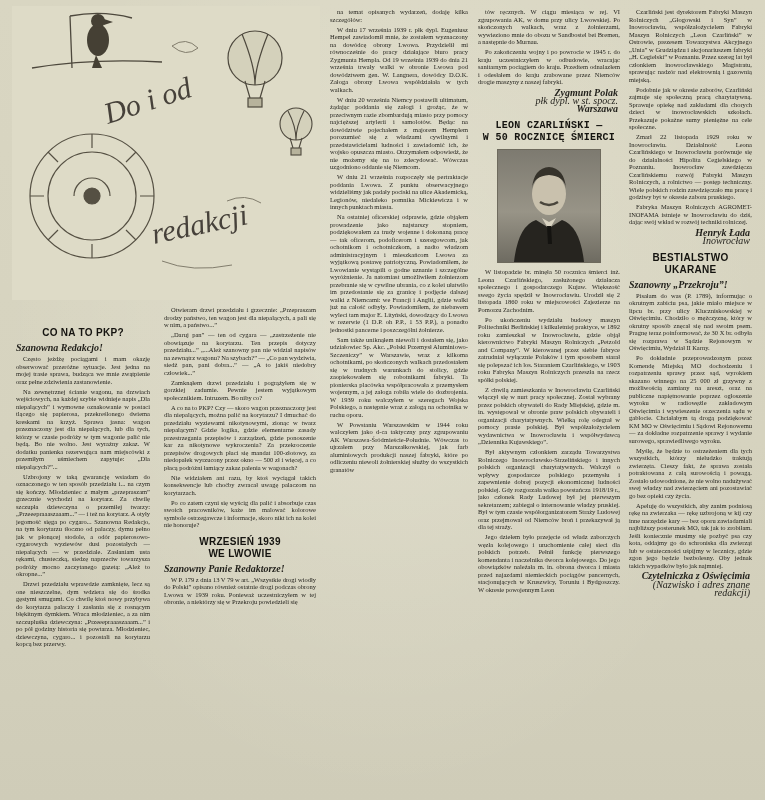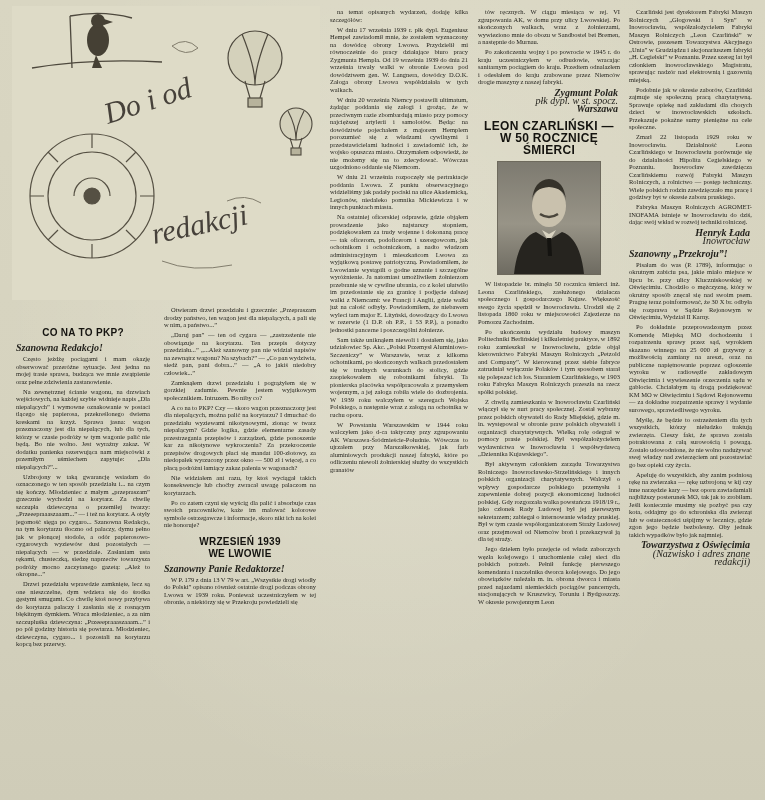--- a/index.html
+++ b/index.html
@@ -20,21 +20,21 @@
   .bp{
     margin:0 0 2.5px; text-indent:7px; text-align:justify;
     font-size:6.5px; line-height:7.5px; word-spacing:-0.2px;
   }
   .salut{font-weight:bold;font-style:italic;font-size:10px;line-height:8px;margin:1px 0 3px;}
   .sec-head{
     font-family:"Liberation Sans", sans-serif;font-weight:bold;
     font-size:10px;line-height:12px;text-align:center;
     letter-spacing:.3px;margin:7px 0 5px;color:#14130f;
   }
-  .sec-head.small{font-size:12px;}
+  .sec-head.small{font-size:10px;font-family:Liberation Mono, monospace;}
   .sig{ text-align:right;font-weight:bold;font-style:italic;
     font-size:10px;line-height:8.2px;margin:3px 2px 5px 0;}
   .sig .place{font-weight:normal;}
   .illus{position:absolute;left:12px;top:6px;width:308px;height:294px;}
   .photo-wrap{width:102px;margin:4px auto 5px;border:1px solid #6e6a5d;
     box-shadow:0 0 0 1px #c4c1ad inset;}
   .photo-wrap svg{display:block;}
 </style>
 </head>
 <body>
@@ -176,26 +176,30 @@
     <div>
         <p class="bp">Czarliński jest dyrektorem Fabryki Maszyn Rolniczych „Głogowski i Syn” w Inowrocławiu, współzałożycielem Fabryki Maszyn Rolniczych „Leon Czarliński” w Ostrowie, prezesem Towarzystwa Akcyjnego „Unia” w Grudziądzu i akcjonariuszem fabryki „H. Cegielski” w Poznaniu. Przez szereg lat był członkiem inowrocławskiego Magistratu, sprawując nadzór nad elektrownią i gazownią miejską.</p>
         <p class="bp">Podobnie jak w okresie zaborów, Czarliński zajmuje się społeczną pracą charytatywną. Sprawuje opiekę nad zakładami dla chorych dzieci w inowrocławskich szkołach. Przekazuje pokaźne sumy pieniężne na cele społeczne.</p>
         <p class="bp">Zmarł 22 listopada 1929 roku w Inowrocławiu. Działalność Leona Czarlińskiego w Inowrocławiu porównuje się do działalności Hipolita Cegielskiego w Poznaniu. Inowrocław zawdzięcza Czarlińskiemu rozwój Fabryki Maszyn Rolniczych, a rolnictwo — postęp techniczny. Wiele polskich rodzin zawdzięczało mu pracę i godziwy byt w okresie zaboru pruskiego.</p>
         <p class="bp">Fabryka Maszyn Rolniczych AGROMET-INOFAMA istnieje w Inowrocławiu do dziś, dając swój wkład w rozwój techniki rolniczej.</p>
       </div>
     <div class="sig">
       <div>Henryk Łada</div>
       <div class="place">Inowrocław</div>
     </div>
+    <div class="sec-head">
+      <div>BESTIALSTWO</div>
+      <div>UKARANE</div>
+    </div>
     <div class="salut">Szanowny „Przekroju”!</div>
     <div>
         <p class="bp">Pisałam do was (P. 1789), informując o okrutnym zabiciu psa, jakie miało miejsce w lipcu br. przy ulicy Kluczniskowskiej w Oświęcimiu. Chodziło o mężczyznę, który w okrutny sposób znęcał się nad swoim psem. Pragnę teraz poinformować, że 30 X br. odbyła się rozprawa w Sądzie Rejonowym w Oświęcimiu, Wydział II Karny.</p>
         <p class="bp">Po dokładnie przeprowadzonym przez Komendę Miejską MO dochodzeniu i rozpatrzeniu sprawy przez sąd, wyrokiem skazano winnego na 25 000 zł grzywny z możliwością zamiany na areszt, oraz na publiczne napiętnowanie poprzez ogłoszenie wyroku w radiowęźle zakładowym Oświęcimia i wywieszenie orzeczenia sądu w gablocie. Chciałabym tą drogą podziękować KM MO w Oświęcimiu i Sądowi Rejonowemu — za dokładne rozpatrzenie sprawy i wydanie surowego, sprawiedliwego wyroku.</p>
         <p class="bp">Myślę, że będzie to ostrzeżeniem dla tych wszystkich, którzy nieludzko traktują zwierzęta. Cieszy fakt, że sprawa została potraktowana z całą surowością i powagą. Zostało udowodnione, że nie wolno nadużywać swej władzy nad zwierzęciem ani pozostawiać go bez opieki czy życia.</p>
         <p class="bp">Apeluję do wszystkich, aby zanim podniosą rękę na zwierzaka — rękę uzbrojoną w kij czy inne narzędzie kary — bez oporu zawiadamiali najbliższy posterunek MO, tak jak to zrobiłam. Jeśli koniecznie musimy się pozbyć psa czy kota, oddajmy go do schroniska dla zwierząt lub w ostateczności uśpijmy w lecznicy, gdzie zgon jego będzie bezbolesny. Oby jednak takich wypadków było jak najmniej.</p>
       </div>
     <div class="sig">
-      <div>Towarzystwa z Oświęcimia</div>
+      <div>Czytelniczka z Oświęcimia</div>
       <div class="place">(Nazwisko i adres znane redakcji)</div>
     </div>
   </div>
 
 </div>
 
 </body></html>

